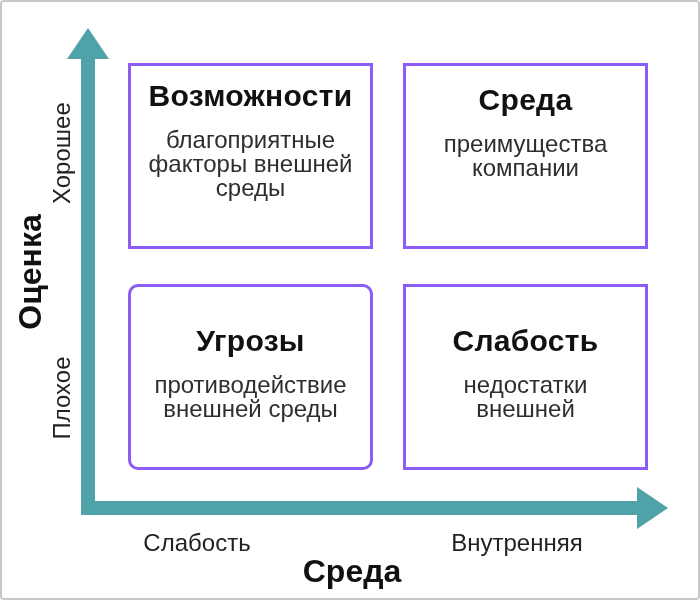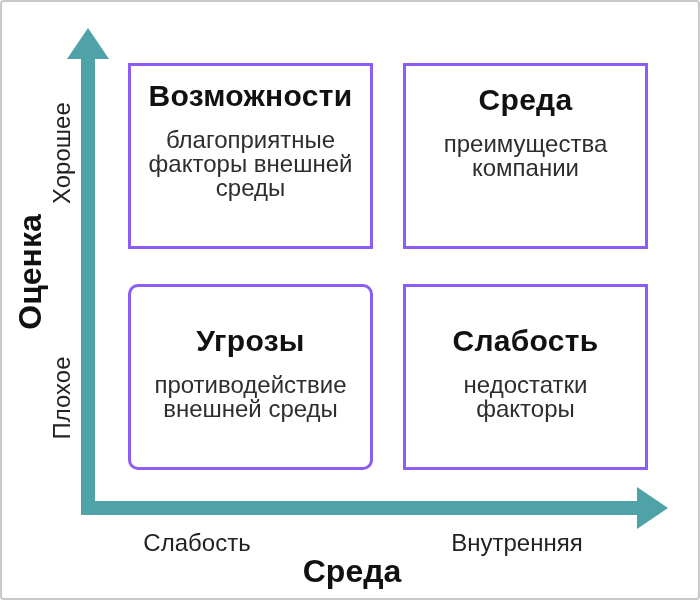--- a/index.html
+++ b/index.html
@@ -141,16 +141,16 @@
 
   <div class="quadrant q-bl">
     <div class="q-title">Угрозы</div>
     <div class="q-desc">противодействие
 внешней среды</div>
   </div>
 
   <div class="quadrant q-br">
     <div class="q-title">Слабость</div>
     <div class="q-desc">недостатки
-факторы</div>
+внешней</div>
   </div>
 
 </div>
 
 </body></html>

